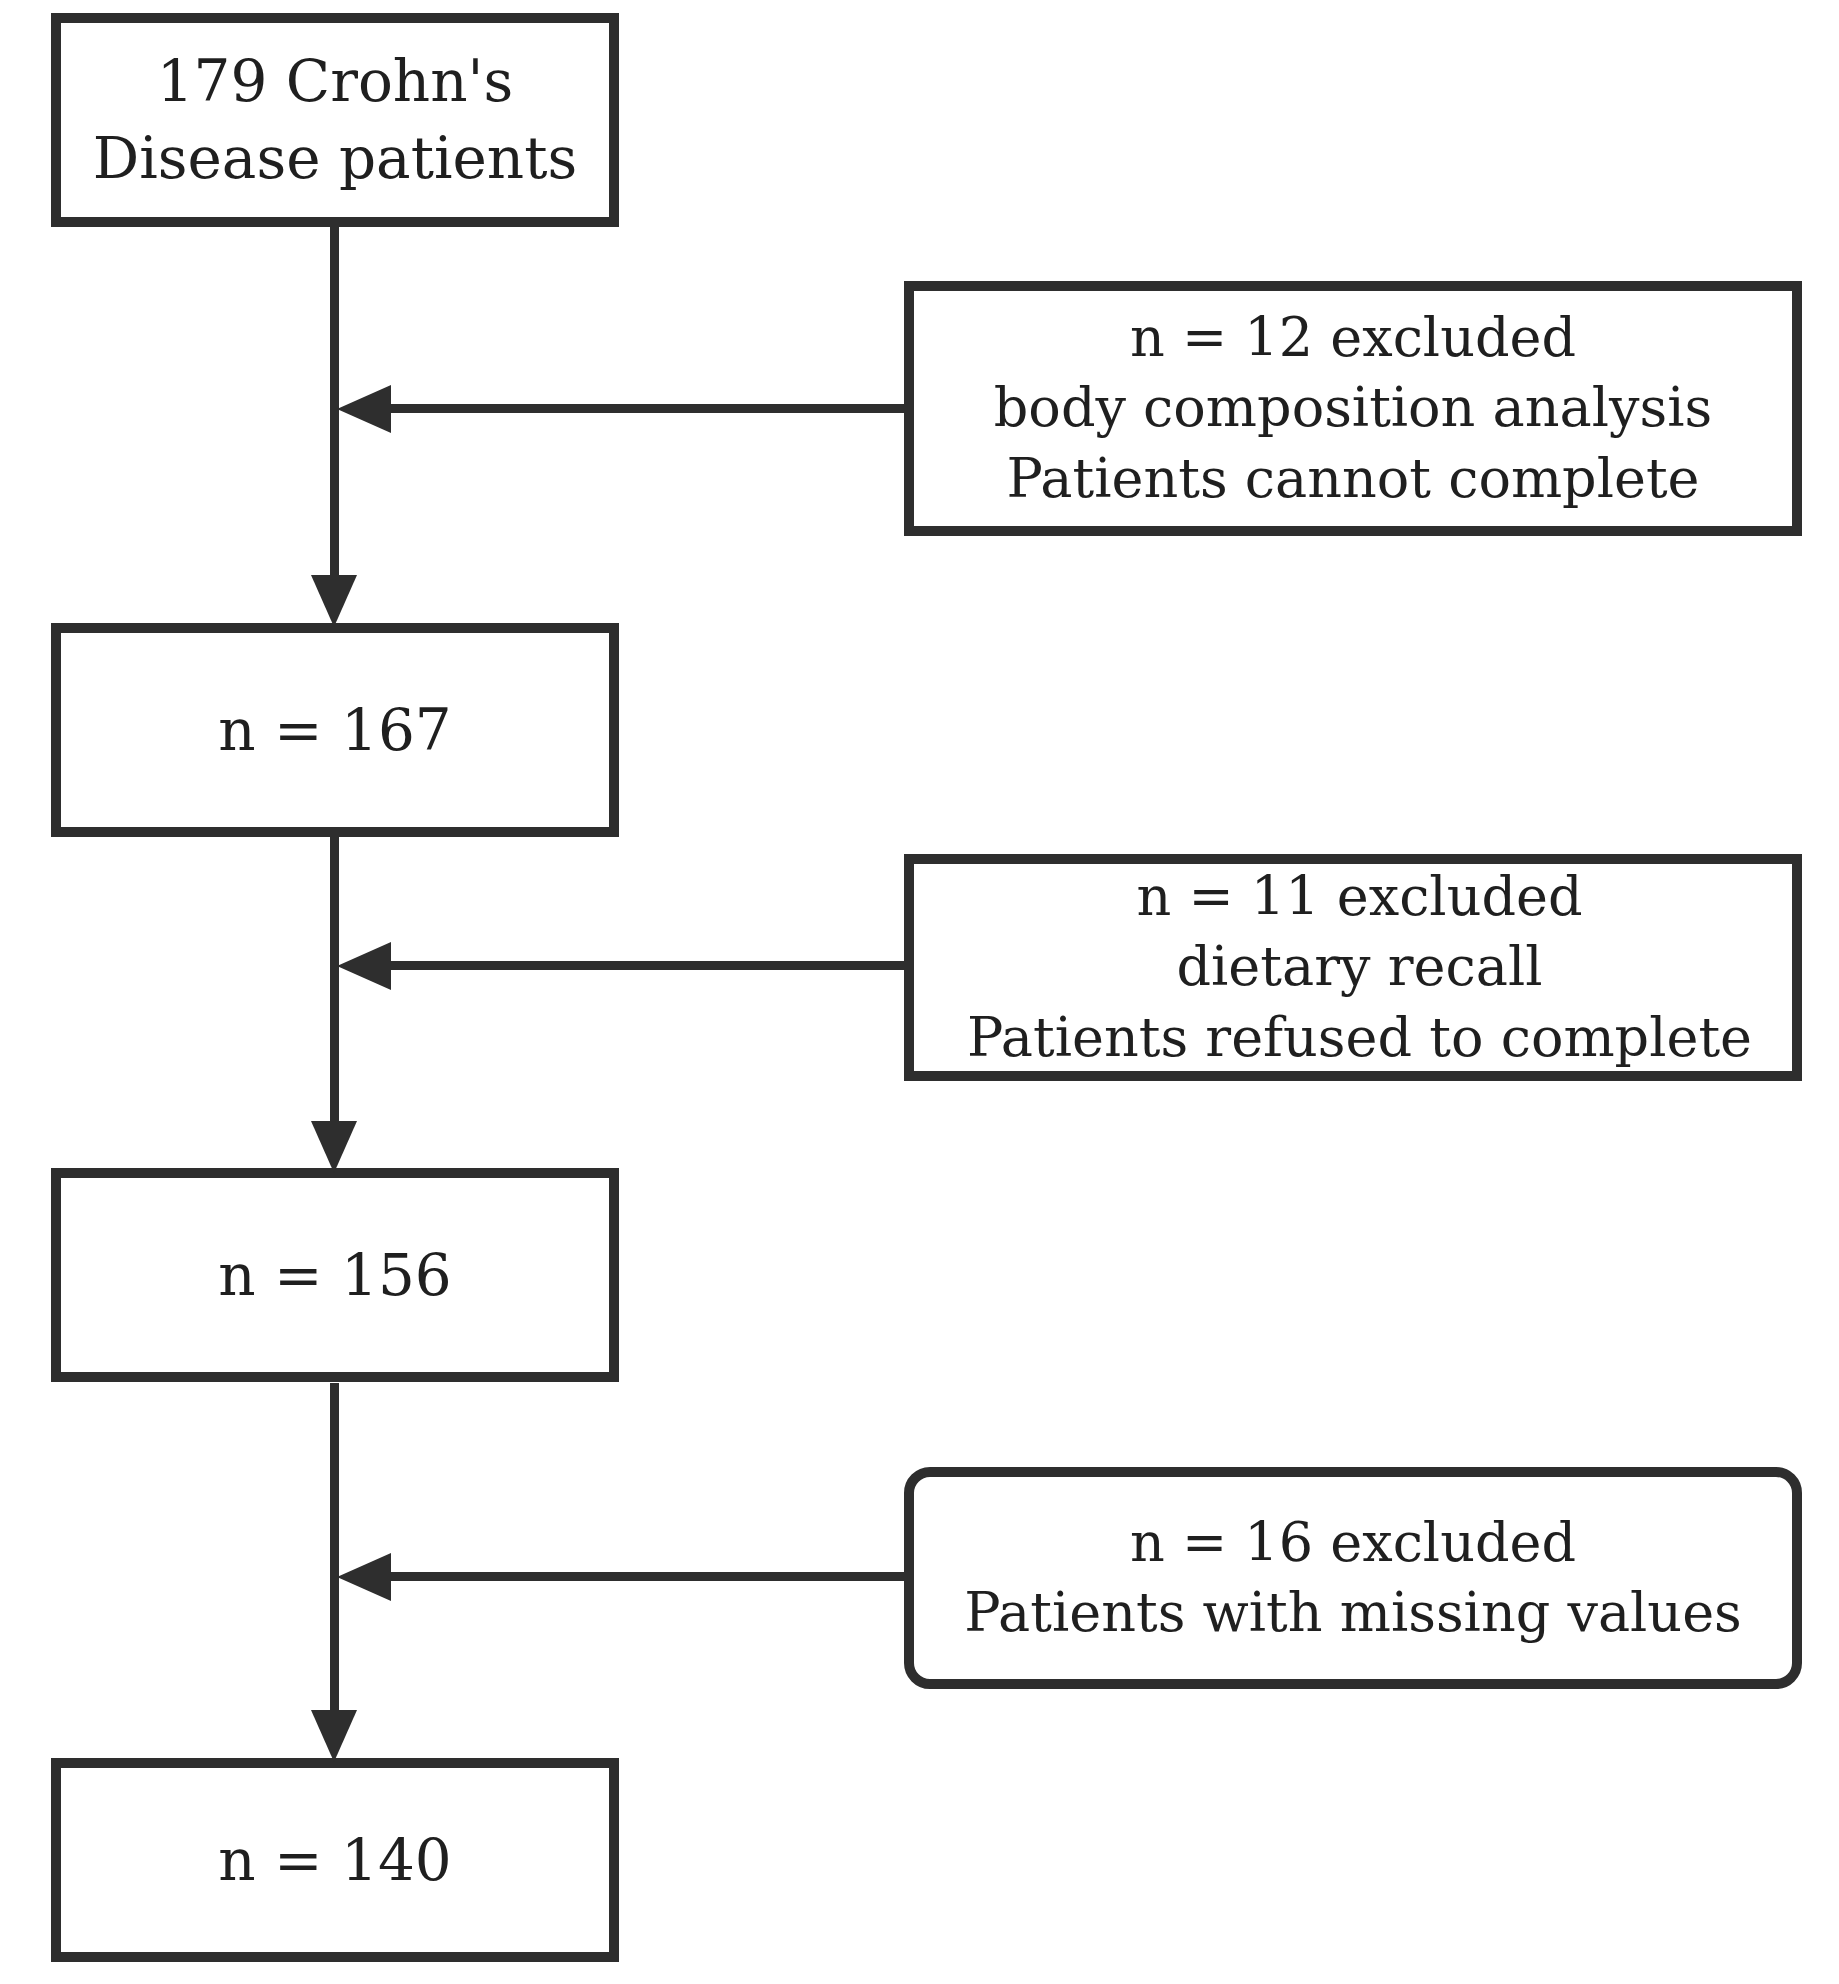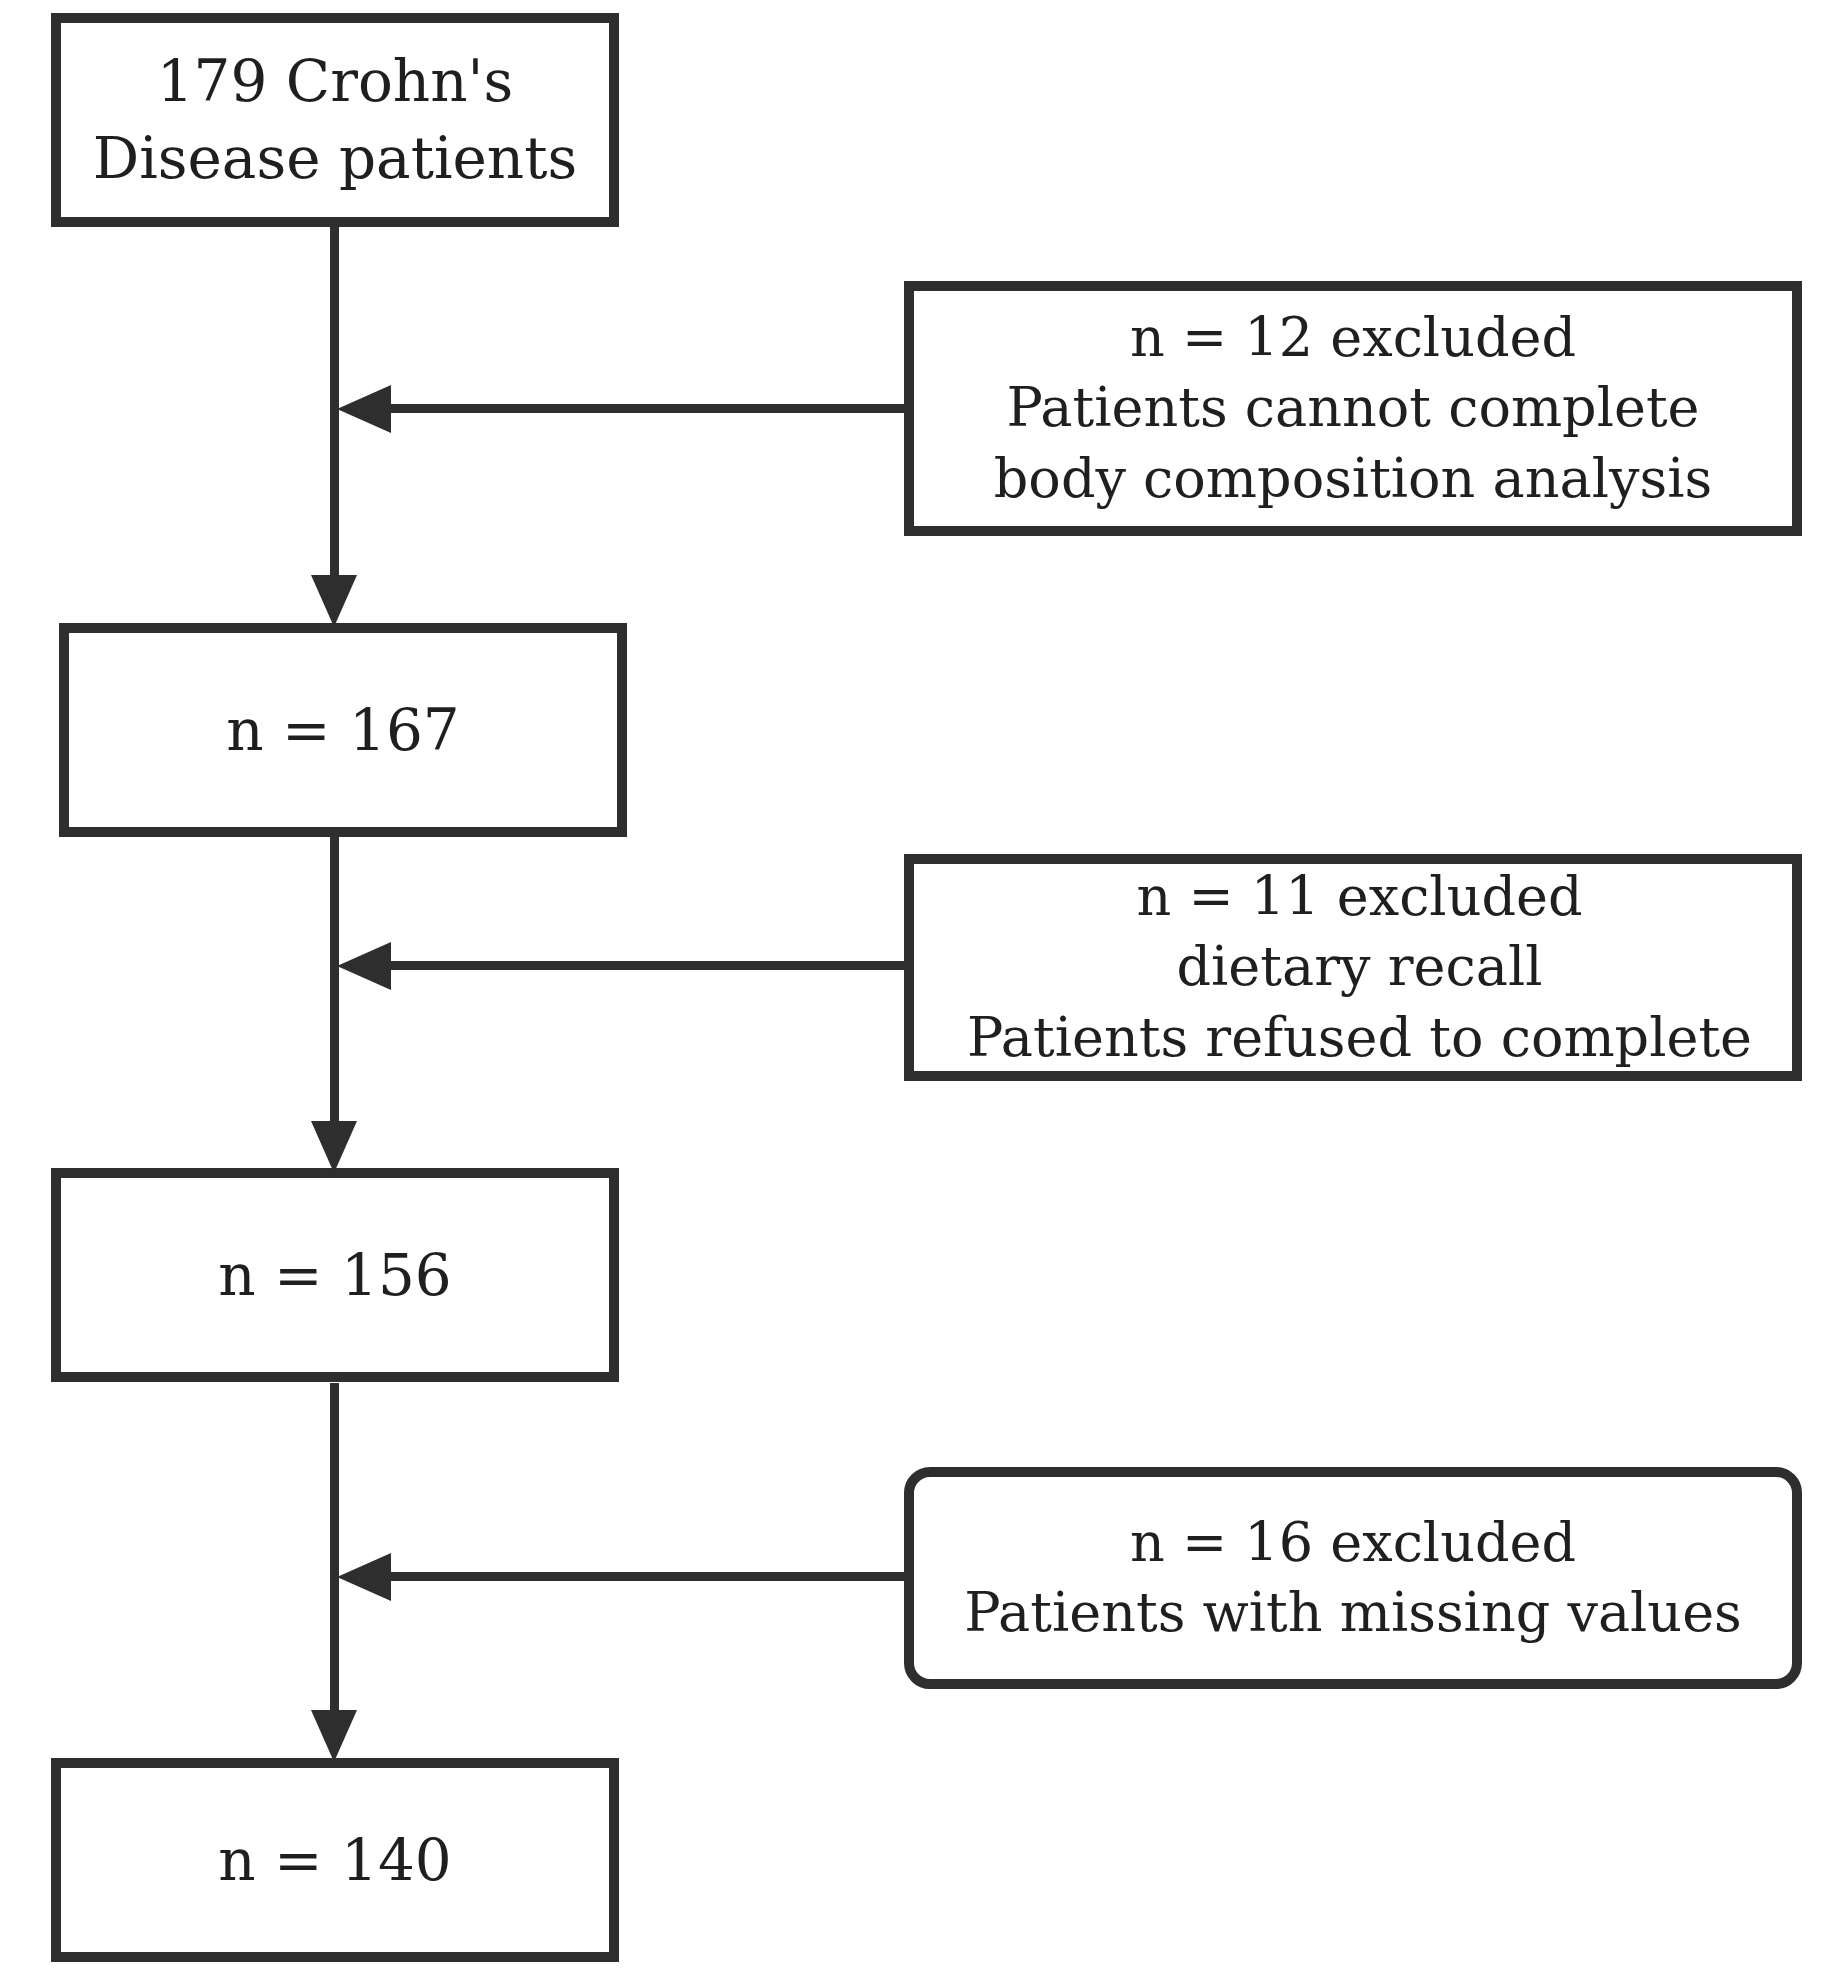--- a/index.html
+++ b/index.html
@@ -66,21 +66,21 @@
     position: absolute;
     left: 337px;
     width: 0;
     height: 0;
     border-top: 24px solid transparent;
     border-bottom: 24px solid transparent;
     border-right: 54px solid #2e2e2e;
   }
   
   #stage-initial { top: 13px;   height: 214px; }
-  #stage-n167    { top: 623px; height: 214px; margin-left: 8px; }
+  #stage-n167    { top: 623px; height: 214px; }
   #stage-n156    { top: 1168px; height: 214px; }
   #stage-n140    { top: 1758px; height: 204px; }
 
   #excl-1 { top: 281px;  height: 255px; }
   #excl-2 { top: 854px; height: 227px; padding-left: 13px; }
   #excl-3 { top: 1467px; height: 222px; border-radius: 26px; }
 
   #vseg-1 { top: 227px;  height: 353px; }
   #vseg-2 { top: 837px; height: 291px; }
   #vseg-3 { top: 1383px; height: 335px; }
@@ -114,22 +114,22 @@
   <div id="stage-n156" class="box stage-box">
     <div>n = 156</div>
   </div>
 
   <div id="stage-n140" class="box stage-box">
     <div>n = 140</div>
   </div>
 
   <div id="excl-1" class="box excl-box">
     <div>n = 12 excluded</div>
+    <div>body composition analysis</div>
     <div>Patients cannot complete</div>
-    <div>body composition analysis</div>
   </div>
 
   <div id="excl-2" class="box excl-box">
     <div>n = 11 excluded</div>
     <div>dietary recall</div>
     <div>Patients refused to complete</div>
   </div>
 
   <div id="excl-3" class="box excl-box">
     <div>n = 16 excluded</div>

